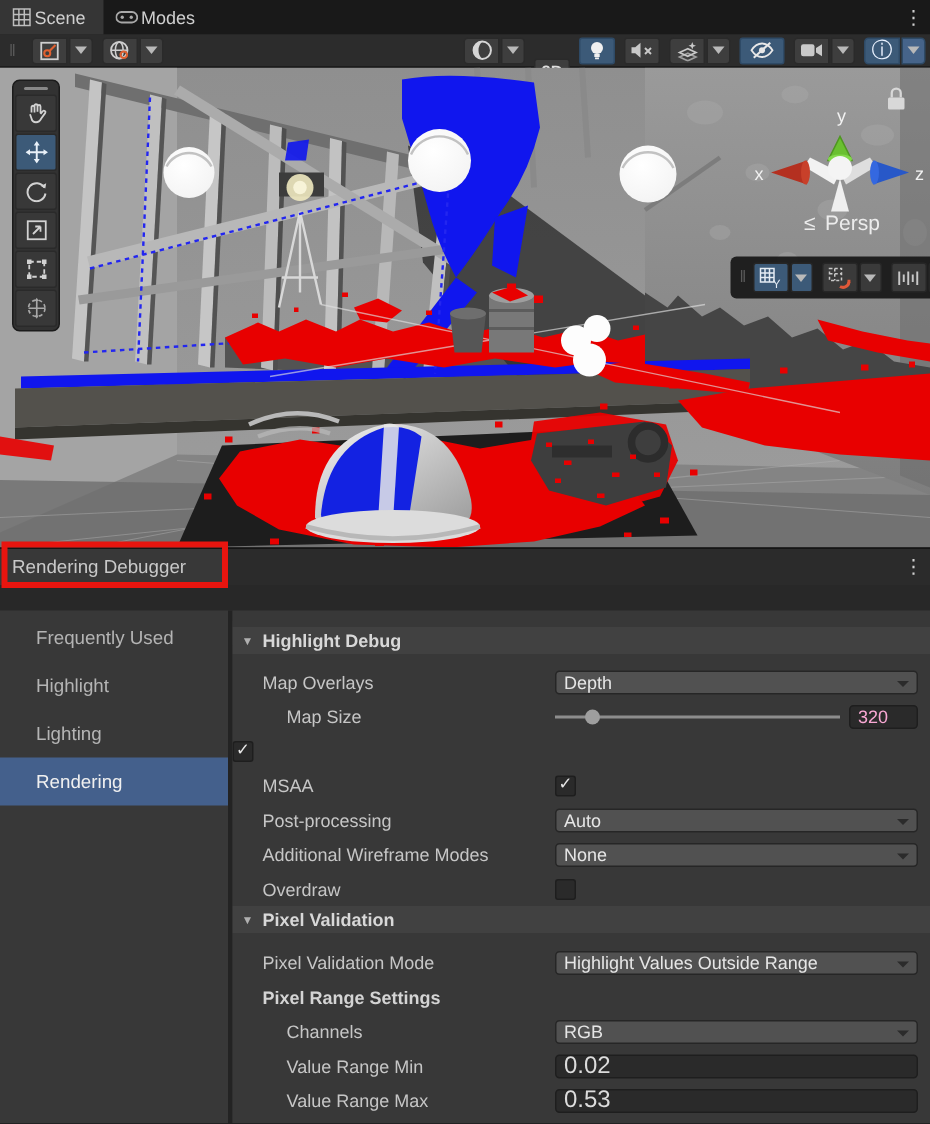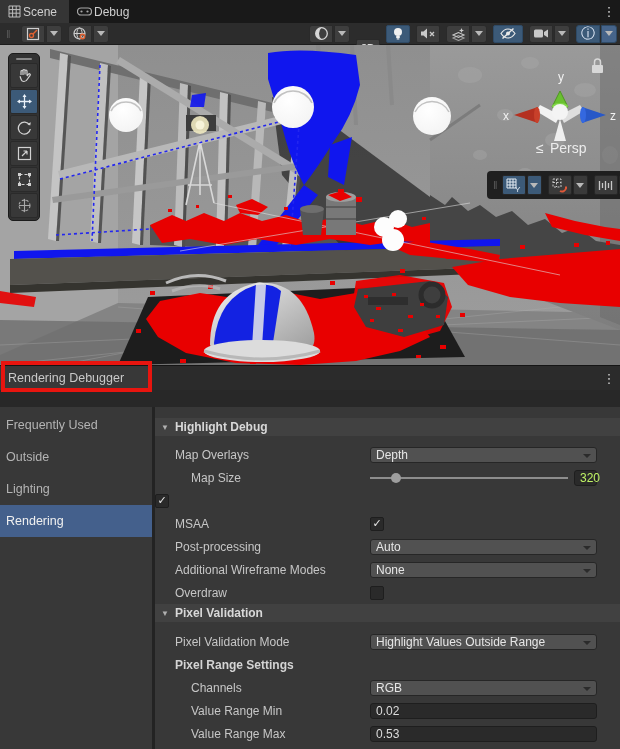--- a/index.html
+++ b/index.html
@@ -65,51 +65,51 @@
   .dbg-tabstrip .spacer { flex:1; }
   .annotation { position:absolute; left:1px; top:361px; width:151px; height:31px;
                 border:4px solid #e8150f; z-index:50; pointer-events:none; }
   .dbg-toolbar { position:absolute; left:0; top:390px; width:620px; height:17px; background:#383838;
                  border-bottom:1px solid #232323; display:flex; align-items:center; justify-content:flex-end;margin-top:24px; }
   .reset-btn { height:17px; display:flex; align-items:center; padding:0 8px;
                border-left:1px solid #2a2a2a; color:#cccccc; font-size:12px; }
 
   .dbg-body { position:absolute; left:0; top:407px; width:620px; height:342px; display:flex; }
   .sidebar { width:155px; background:#383838; border-right:3px solid #232323; padding-top:2px; }
-  .side-item { height:32px; display:flex; align-items:center; padding-left:6px;
+  .side-item { height:32px; display:flex; align-items:center; padding-left:24px;
                color:#b4b4b4; font-size:12.5px; }
   .side-item.sel { background:#44608c; color:#f0f0f0; }
 
   .props { flex:1; background:#383838; padding-top:11px; overflow:hidden; }
   .sec-header { height:18px; background:#414141; display:flex; align-items:center; gap:6px;
                 padding-left:6px; font-weight:bold; color:#d8d8d8; font-size:12px; }
   .fold { font-size:8px; color:#b0b0b0; }
   .prow { height:23px; display:flex; align-items:center; }
   .prow .plabel { width:215px; padding-left:20px; color:#c6c6c6; font-size:12px;
                   white-space:nowrap; overflow:hidden; }
   .prow .plabel.ind { padding-left:36px; }
   .prow .plabel.bold { font-weight:bold; color:#d4d4d4; }
-  .pctrl { flex:1; display:flex; align-items:center; padding-right:23px; }
+  .pctrl { flex:1; display:flex; align-items:center; padding-right:8px; }
   .dropdown { flex:1; height:16px; background:#515151; border:1px solid #262626; border-radius:3px;
               display:flex; align-items:center; color:#e6e6e6; font-size:12px; padding:0 5px;
               position:relative; }
   .dropdown .dd-caret { position:absolute; right:5px; top:6px; width:0; height:0;
               border-left:4px solid transparent; border-right:4px solid transparent;
               border-top:4px solid #2b2b2b; }
   .tfield { flex:1; height:16px; background:#2a2a2a; border:1px solid #1e1e1e; border-radius:3px;
-            display:flex; align-items:center; color:#dcdcdc; font-size:12px; padding:0 5px; }
+            display:flex; align-items:center; color:#dcdcdc; font-size:16px; padding:0 5px; }
   .checkbox { width:14px; height:14px; background:#2a2a2a; border:1px solid #1e1e1e; border-radius:2px;
               display:flex; align-items:center; justify-content:center; color:#e8e8e8;
               font-size:11px; line-height:1; }
   .sliderwrap { flex:1; position:relative; height:16px; margin-right:6px; }
   .slider-track { position:absolute; left:0; right:0; top:7px; height:2px; background:#8d8d8d; }
   .slider-handle { position:absolute; top:3px; width:10px; height:10px; border-radius:50%;
                    background:#9e9e9e; margin-left:-5px; }
-  .slider-field { width:23px; height:16px; background:#2a2a2a; border:1px solid #1e1e1e;
-                  border-radius:3px; display:flex; align-items:center; color:#bef264;
+  .slider-field { width:46px; height:16px; background:#2a2a2a; border:1px solid #1e1e1e;
+                  border-radius:3px; display:flex; align-items:center; color:#f9a8d4;
                   font-size:12px; padding:0 5px; flex:none; }
   .gap8 { height:8px; } .gap7 { height:7px; }
 </style>
 </head>
 <body>
 
 <div id="app">
 
   <div class="tabbar">
     <div class="tab active">
@@ -121,21 +121,21 @@
       <span>Scene</span>
     </div>
     <div class="tab">
       <span class="ticon">
         <svg width="15" height="11" viewBox="0 0 15 11">
             <rect x="0.5" y="2" width="14" height="7" rx="3.5" fill="none" stroke="#a8a8a8" stroke-width="1.2"></rect>
             <circle cx="4.5" cy="5.5" r="1.1" fill="#a8a8a8"></circle>
             <circle cx="10.5" cy="5.5" r="1.1" fill="#a8a8a8"></circle>
           </svg>
       </span>
-      <span>Debug</span>
+      <span>Modes</span>
     </div>
     <div class="spacer"></div>
     <div class="kebab">⋮</div>
   </div>
 
   <div class="toolbar">
     <span class="drag-handle">‖</span>
     <div class="grp">
       <div class="tbtn first">
         <svg width="14" height="14" viewBox="0 0 14 14">
@@ -540,21 +540,21 @@
   <div class="annotation"></div>
 
   <div class="dbg-toolbar">
     <div class="reset-btn">Reset</div>
   </div>
 
   <div class="dbg-body">
 
     <div class="sidebar">
       <div class="side-item">Frequently Used</div>
-      <div class="side-item">Outside</div>
+      <div class="side-item">Highlight</div>
       <div class="side-item">Lighting</div>
       <div class="side-item sel">Rendering</div>
     </div>
 
     <div class="props">
       <div class="sec-header">
         <span class="fold">▼</span>
         <span>Highlight Debug</span>
       </div>
       <div class="gap7"></div>

